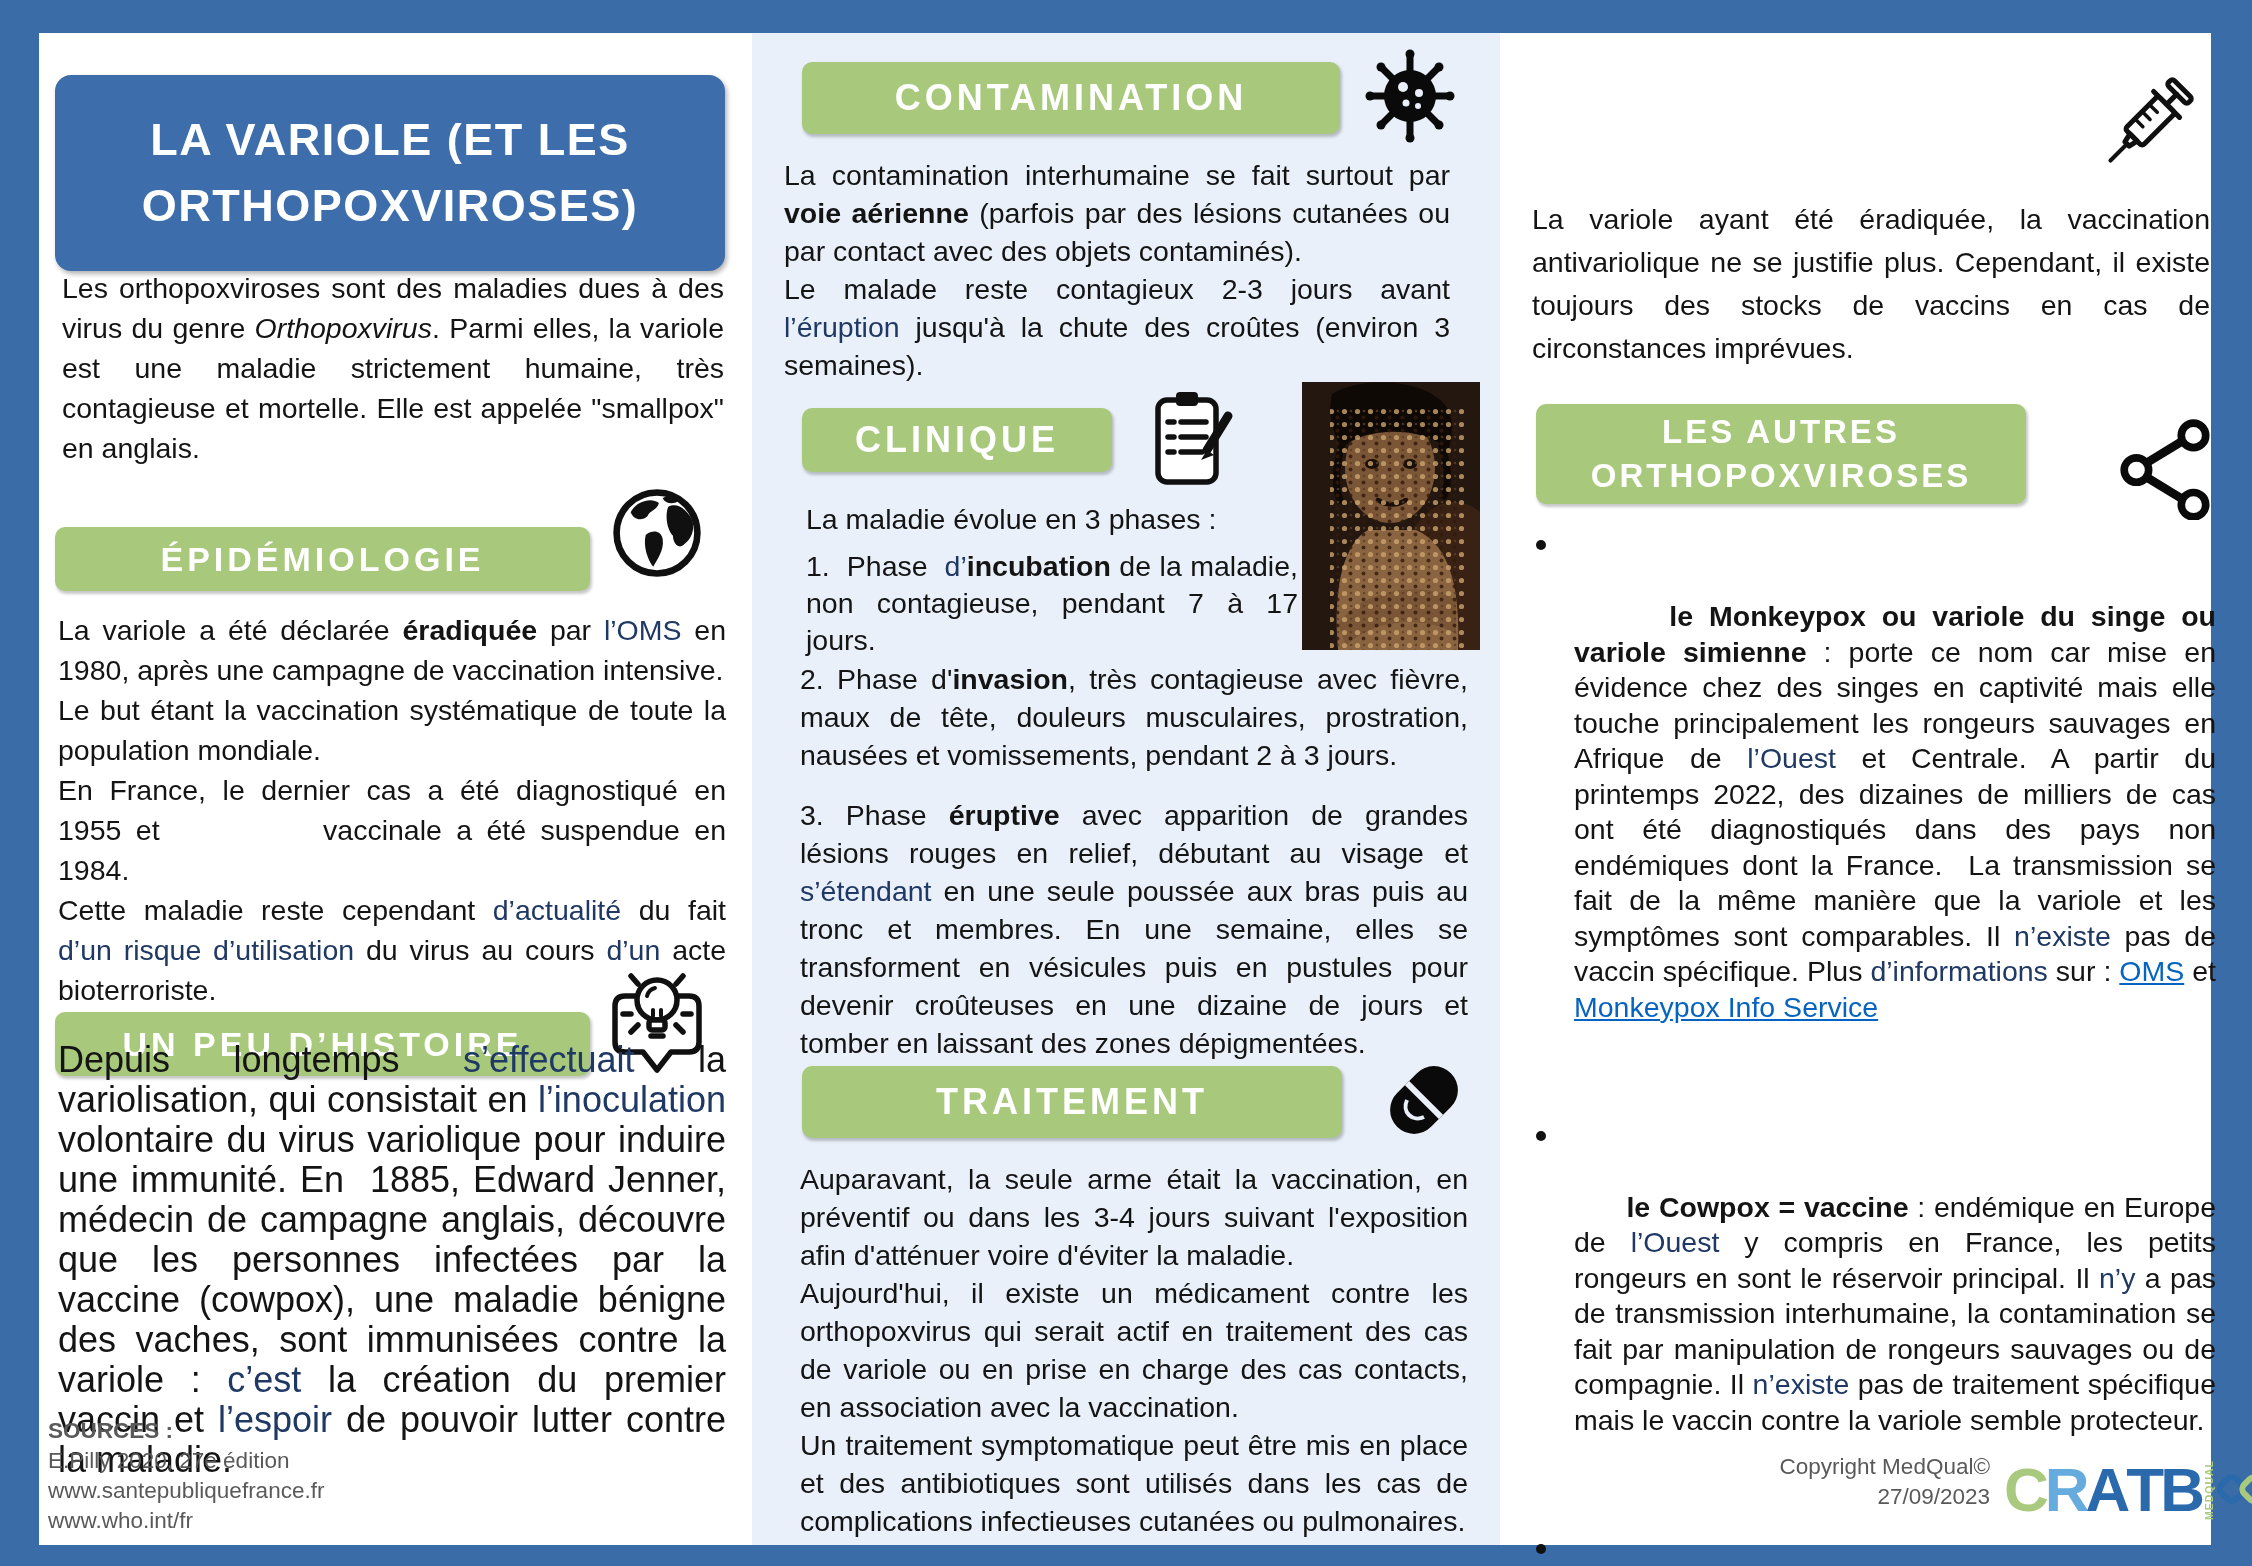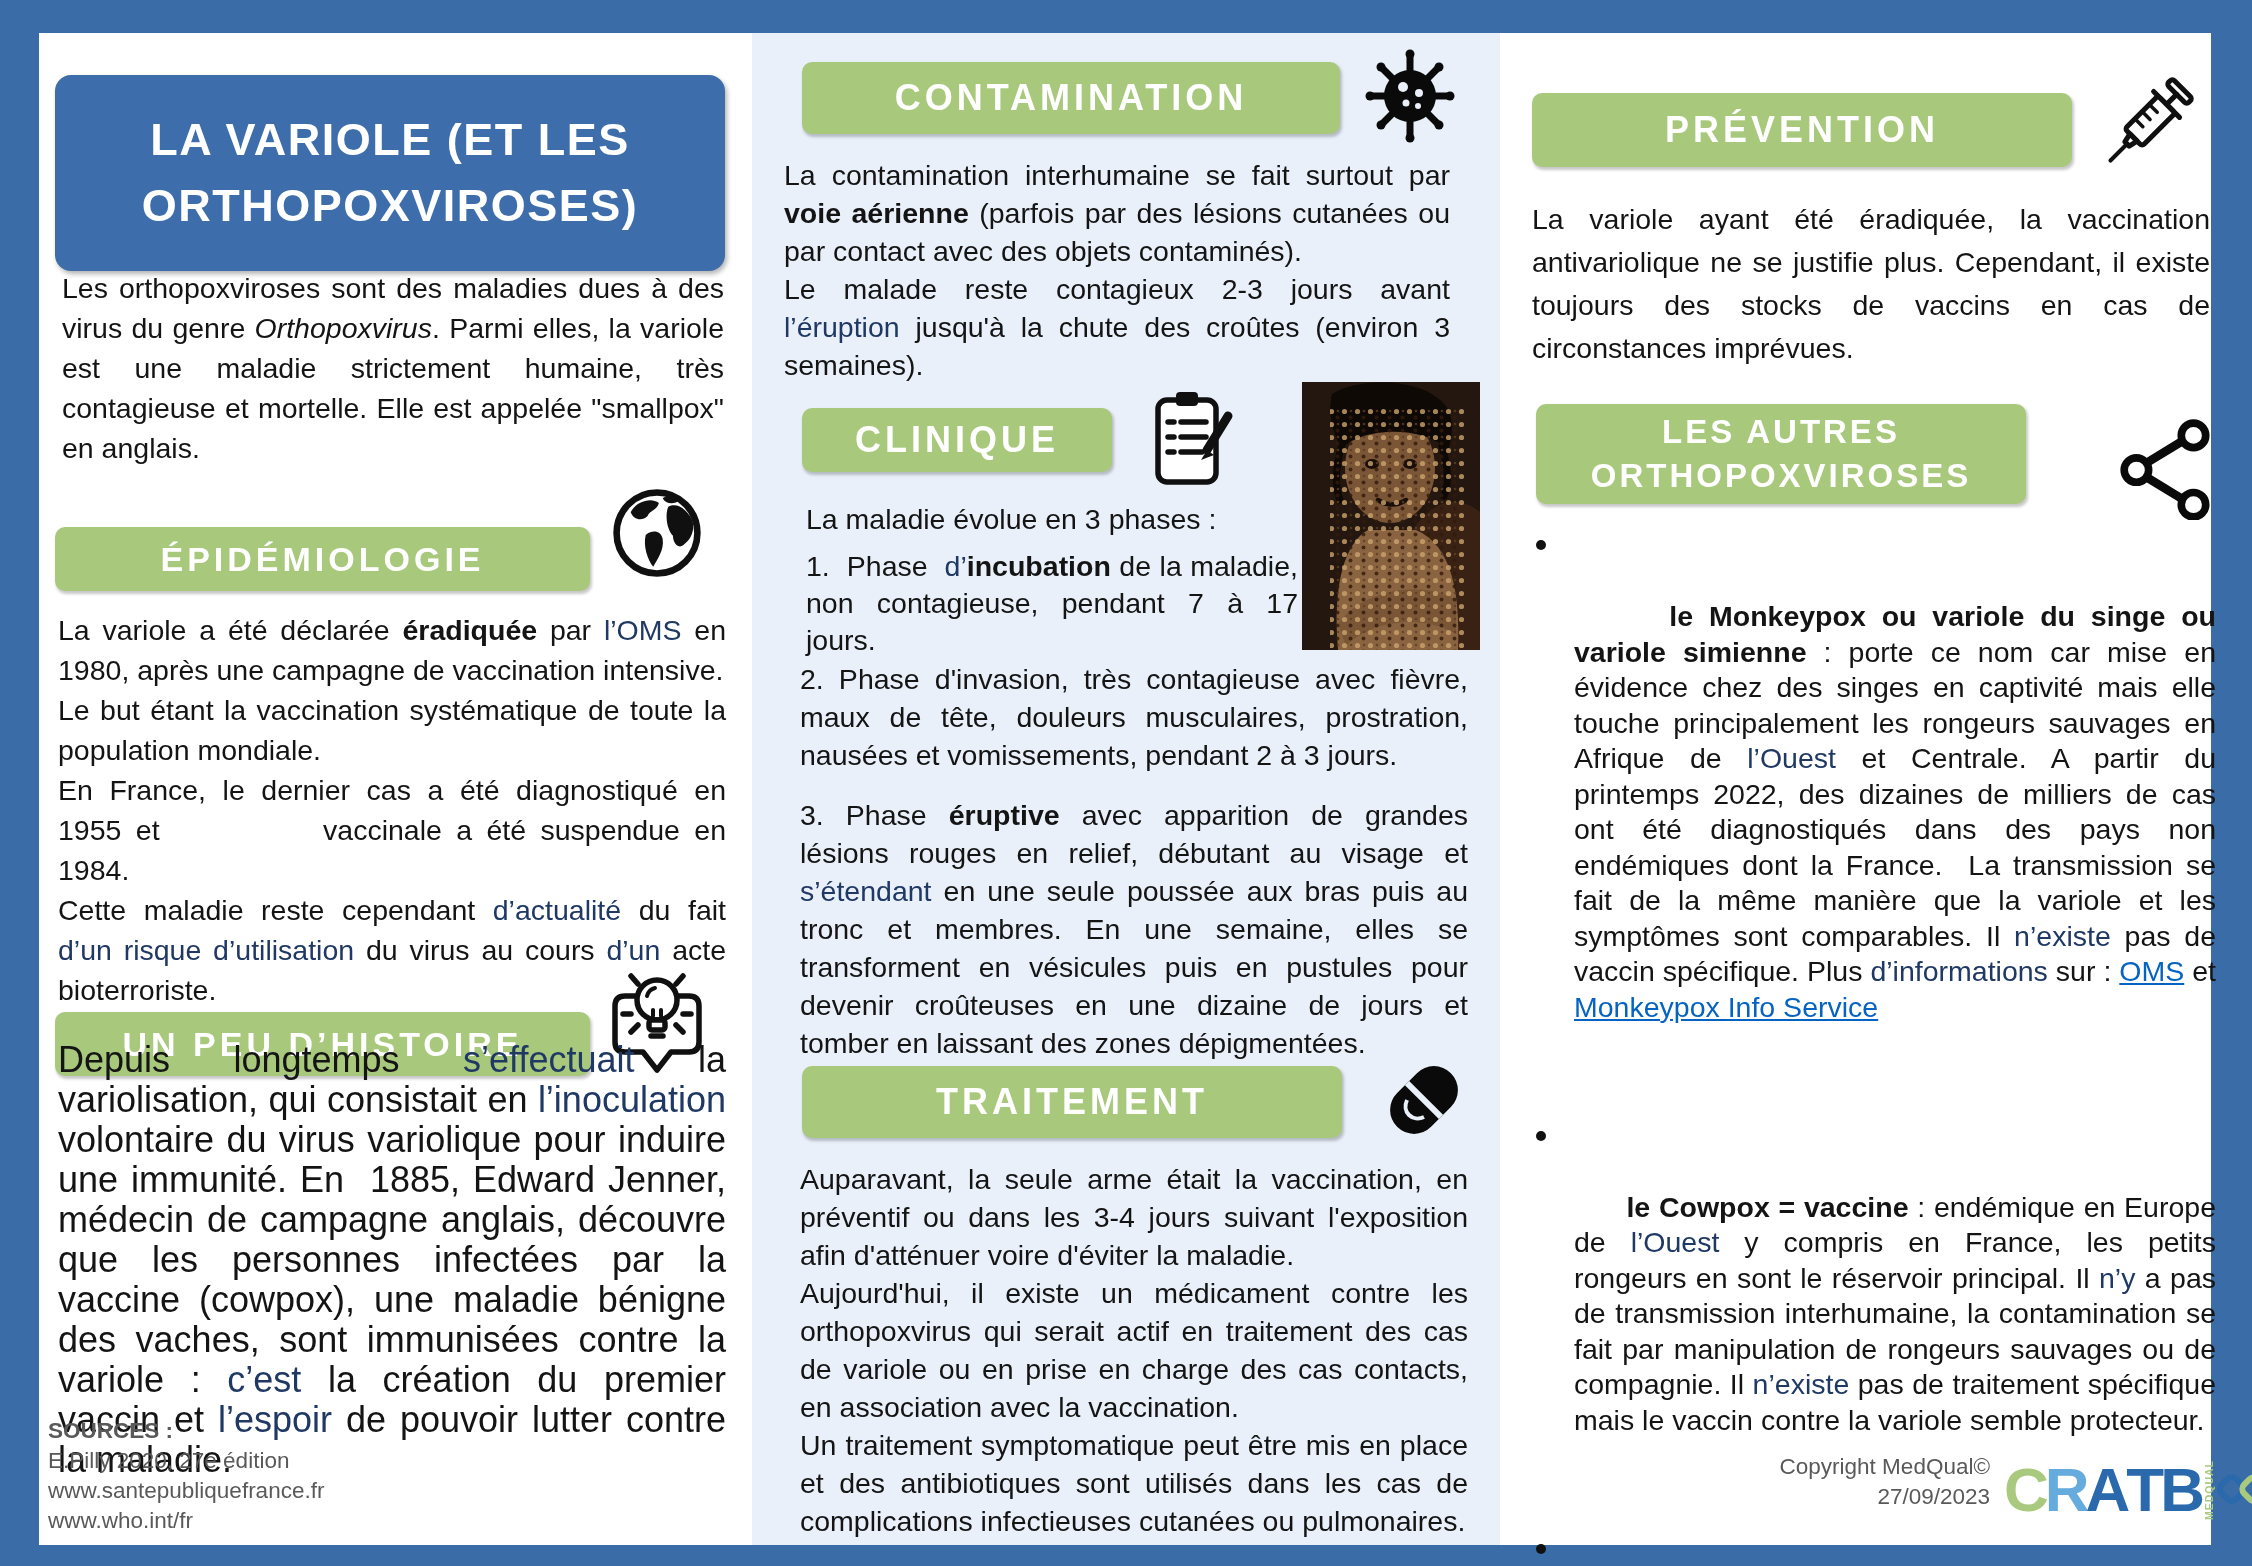--- a/index.html
+++ b/index.html
@@ -187,38 +187,37 @@
       <path d="M140 64 C146 84 147 102 142 114" stroke="#0f0905" stroke-width="7" fill="none" stroke-linecap="round"></path>
       <ellipse cx="70" cy="82" rx="7" ry="5" fill="#1a0f08"></ellipse>
       <ellipse cx="108" cy="82" rx="7" ry="5" fill="#1a0f08"></ellipse>
       <path d="M76 118 q14 9 28 0" stroke="#1a0f08" stroke-width="4.5" fill="none" stroke-linecap="round"></path>
       <path d="M36 242 C62 206 122 198 154 218 L154 252 C120 232 70 238 44 264 Z" fill="#7a5636"></path>
       <rect x="28" y="26" width="134" height="242" fill="url(#pox)" opacity="0.8"></rect>
     </svg>
   </div>
   <div class="abs" id="clin-intro">La maladie évolue en 3 phases :</div>
   <div class="abs p" id="phase1"><span>1.  Phase  </span><span style="color: rgb(31, 56, 100);">d’</span><span style="font-weight: 700; margin-top: 40px;">incubation</span><span> de la maladie, non contagieuse, pendant 7 à 17 jours.</span></div>
-  <div class="abs p" id="phase2"><span>2. Phase d'</span><span style="font-weight: 400;">invasion</span><span>, très contagieuse avec fièvre, maux de tête, douleurs musculaires, prostration, nausées et vomissements, pendant 2 à 3 jours.</span></div>
+  <div class="abs p" id="phase2"><span>2. Phase d'</span><span style="font-weight: 700;">invasion</span><span>, très contagieuse avec fièvre, maux de tête, douleurs musculaires, prostration, nausées et vomissements, pendant 2 à 3 jours.</span></div>
   <div class="abs p" id="phase3"><span>3. Phase </span><span style="font-weight: 700;">éruptive</span><span> avec apparition de grandes lésions rouges en relief, débutant au visage et </span><span style="color: rgb(31, 56, 100);">s’étendant</span><span> en une seule poussée aux bras puis au tronc et membres. En une semaine, elles se transforment en vésicules puis en pustules pour devenir croûteuses en une dizaine de jours et tomber en laissant des zones dépigmentées.</span></div>
 
   <div class="abs ghead" id="h-trait">TRAITEMENT</div>
   <div class="abs" id="ic-pill">
     <svg viewBox="0 0 100 100" width="100" height="100">
       <g transform="rotate(45 50 50)">
         <rect x="26" y="12" width="48" height="76" rx="24" fill="#0a0a0a"></rect>
         <line x1="26" y1="50" x2="74" y2="50" stroke="#e9f0f9" stroke-width="6"></line>
         <path d="M38 62 a13 15 0 0 0 24 0" fill="none" stroke="#e9f0f9" stroke-width="4"></path>
       </g>
     </svg>
   </div>
   <div class="abs p" id="trait-text"><span>Auparavant, la seule arme était la vaccination, en préventif ou dans les 3-4 jours suivant l'exposition afin d'atténuer voire d'éviter la maladie.
 Aujourd'hui, il existe un médicament contre les orthopoxvirus qui serait actif en traitement des cas de variole ou en prise en charge des cas contacts, en association avec la vaccination.
 Un traitement symptomatique peut être mis en place et des antibiotiques sont utilisés dans les cas de complications infectieuses cutanées ou pulmonaires.</span></div>
 
-  <div class="abs ghead" id="h-prev">PRÉVENTION</div>
   <div class="abs" id="ic-syr">
     <svg viewBox="0 0 116 116" width="118" height="120">
       <g transform="rotate(45 58 58)" fill="#ffffff" stroke="#101010" stroke-width="5" stroke-linecap="round" stroke-linejoin="round">
         <rect x="44" y="6" width="28" height="8" rx="3"></rect>
         <line x1="58" y1="14" x2="58" y2="28"></line>
         <line x1="40" y1="28" x2="76" y2="28"></line>
         <rect x="46" y="28" width="24" height="46" rx="3"></rect>
         <line x1="46" y1="40" x2="57" y2="40" stroke-width="3.5"></line>
         <line x1="46" y1="50" x2="57" y2="50" stroke-width="3.5"></line>
         <line x1="46" y1="60" x2="57" y2="60" stroke-width="3.5"></line>

